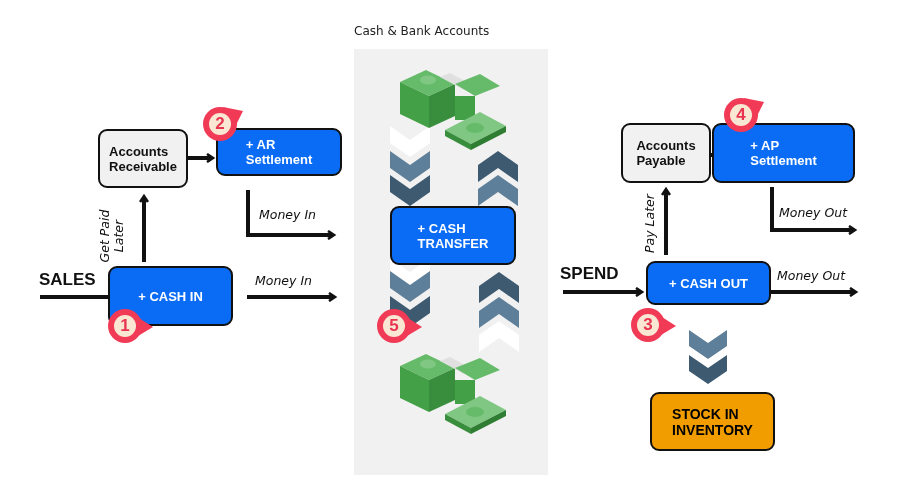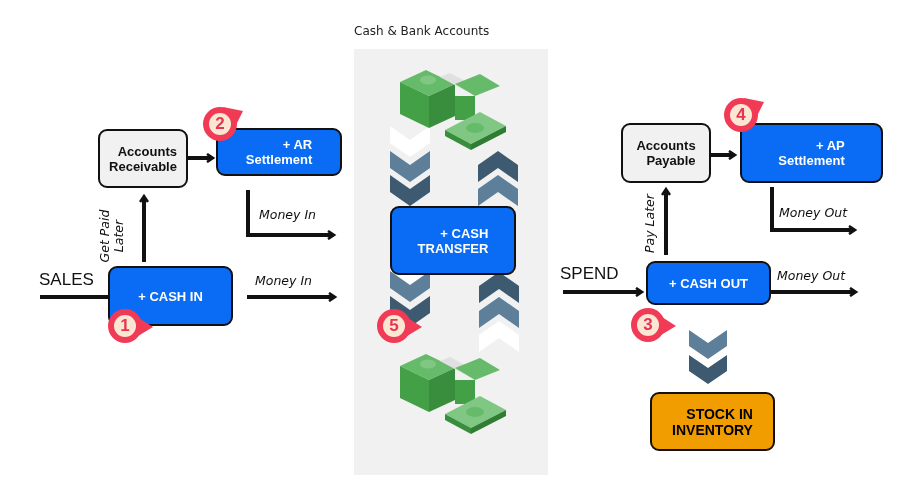--- a/index.html
+++ b/index.html
@@ -1,27 +1,27 @@
 <!DOCTYPE html>
 <html><head>
   <meta charset="utf-8">
   <style>
     html, body { margin: 0; padding: 0; background: #ffffff; }
     body { width: 900px; height: 500px; position: relative; overflow: hidden; font-family: "DejaVu Sans", sans-serif; }
     .abs { position: absolute; }
     .box {
       position: absolute; box-sizing: border-box; border: 2px solid #111;
       border-radius: 9px; display: flex; align-items: center; justify-content: center;
-      text-align: right; font-weight: bold; font-family: "Liberation Sans", sans-serif;
+      text-align: left; font-weight: bold; font-family: "Liberation Sans", sans-serif;
       line-height: 15px; white-space: pre-line;
     }
     .blue { background: #0a6cf5; color: #fff; font-size: 13px; }
     .grey { background: #f1f1f1; color: #111; font-size: 13px; }
     .orange { background: #f19d00; color: #000000; font-size: 14px; line-height: 16px; }
-    .big-label { font-family: "Liberation Sans", sans-serif; font-weight: normal; font-size: 17px; color: #111; }
+    .big-label { font-family: "Liberation Sans", sans-serif; font-weight: bold; font-size: 17px; color: #111; }
     .italic { font-family: "DejaVu Sans", sans-serif; font-style: italic; font-size: 12.5px; color: #111; white-space: nowrap; }
     .panel { background: #f1f1f1; }
     .panel-title { font-family: "DejaVu Sans", sans-serif; font-size: 12px; color: #222; }
     svg { position: absolute; left: 0; top: 0; overflow: visible; }
     .badge { position: absolute; width: 34px; height: 34px; }
     .badge-num { position: absolute; left: 6px; top: 6px; width: 22px; height: 22px; border-radius: 50%;
       background: #f9e6d3; color: #e8344f; font-family: "Liberation Sans", sans-serif; font-weight: bold;
       font-size: 17px; display: flex; align-items: center; justify-content: center; }
   </style>
 </head>
@@ -117,31 +117,31 @@
 <div class="abs italic" style="left:259px; top:207px;">Money In</div>
 <div class="abs italic" style="left:82px; top:222px; width:60px; line-height:14px; white-space:pre-line; text-align:center; transform:rotate(-90deg); transform-origin:center;">Get Paid
 Later</div>
 
 <div class="box grey" style="left:98px; top:129px; width:90px; height:59px;">Accounts
 Receivable</div>
 <div class="box blue" style="left:216px; top:128px; width:126px; height:48px;">+ AR
 Settlement</div>
 <div class="box blue" style="left:108px; top:266px; width:125px; height:60px;">+ CASH IN</div>
 
-<div class="box blue" style="left:390px; top:206px; width:126px; height:69px;">+ CASH
+<div class="box blue" style="left:390px; top:206px; width:126px; height:59px;">+ CASH
 TRANSFER</div>
 
 <div class="abs big-label" style="left:560px; top:264px;">SPEND</div>
 <div class="abs italic" style="left:777px; top:268px;">Money Out</div>
 <div class="abs italic" style="left:779px; top:205px;">Money Out</div>
 <div class="abs italic" style="left:614px; top:216px; width:70px; text-align:center; transform:rotate(-90deg); transform-origin:center;">Pay Later</div>
 
 <div class="box grey" style="left:621px; top:123px; width:90px; height:60px;">Accounts
 Payable</div>
-<div class="box blue" style="left:740px; top:123px; width:143px; height:60px;">+ AP
+<div class="box blue" style="left:712px; top:123px; width:143px; height:60px;">+ AP
 Settlement</div>
 <div class="box blue" style="left:646px; top:261px; width:125px; height:44px;">+ CASH OUT</div>
 <div class="box orange" style="left:650px; top:392px; width:125px; height:59px;">STOCK IN
 INVENTORY</div>
 
 <div class="badge" style="left:108px; top:309px;">
   <svg width="34" height="34">
       <path d="M20,2 L45,18 L20,33 Z" fill="#f13a55"></path>
       <circle cx="17" cy="17" r="17" fill="#f13a55"></circle>
     </svg>

